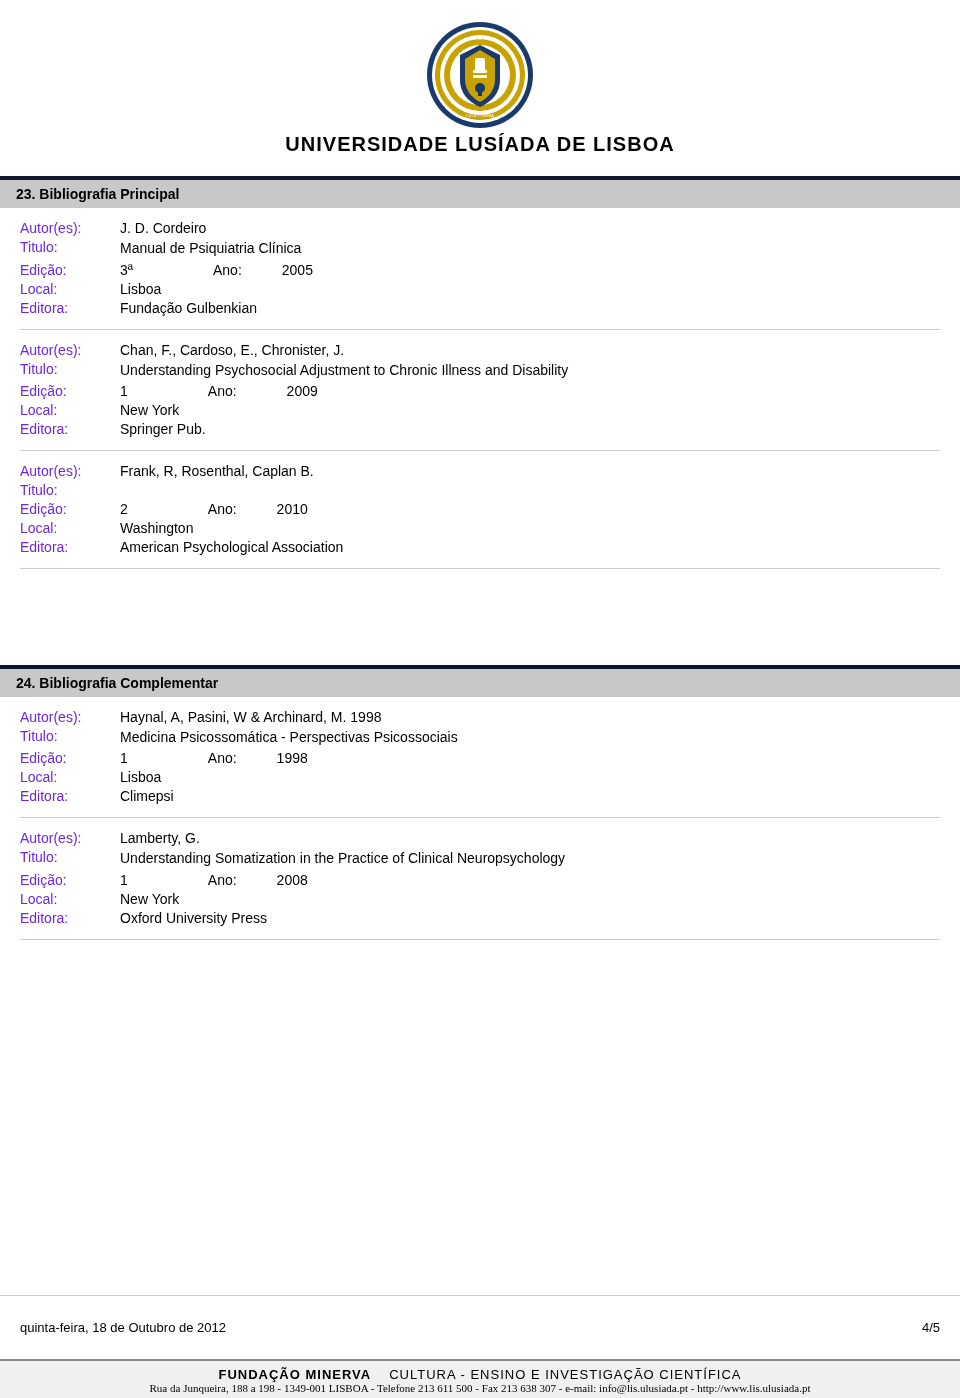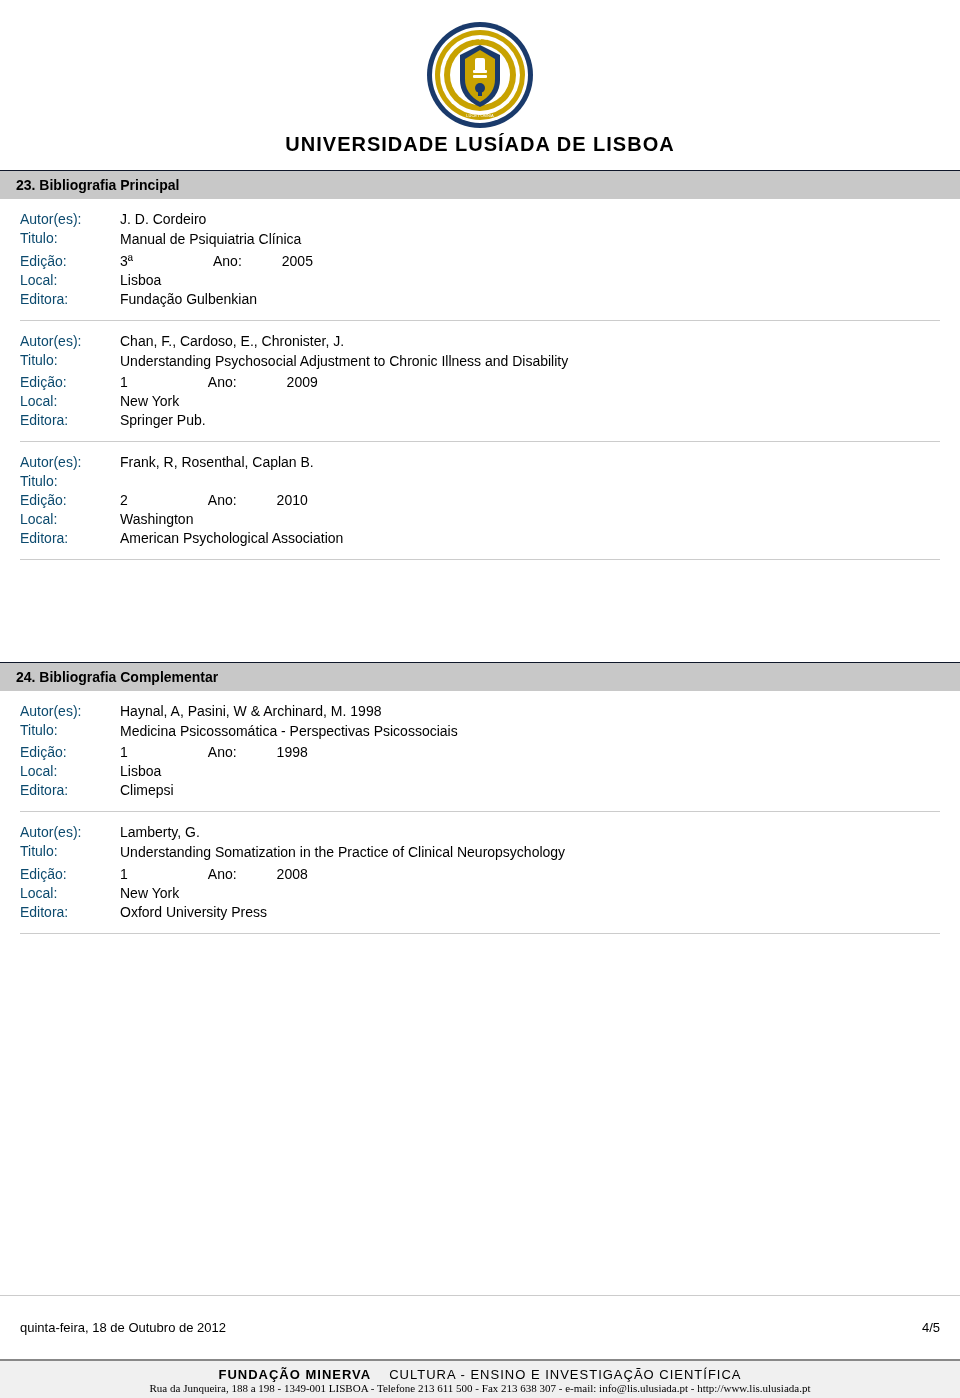--- a/index.html
+++ b/index.html
@@ -19,28 +19,28 @@
       background: #fff;
     }
     .header {
       text-align: center;
       padding: 20px 0 10px 0;
     }
     .university-title {
       font-size: 20px;
       font-weight: bold;
       letter-spacing: 1px;
-      margin-bottom: 4px;
+      margin-bottom: 10px;
     }
     .section-header {
       background: #c8c8c8;
       padding: 6px 16px;
       font-weight: bold;
       font-size: 14px;
-      border-top: 1px solid #0f172a;
+      border-top: 4px solid #0f172a;
     }
     .content-area {
       padding: 0 20px;
       flex: 1;
     }
     .reference-block {
       border-bottom: 1px solid #ccc;
       padding: 12px 0 10px 0;
     }
     .reference-block:last-child {
@@ -48,21 +48,21 @@
     }
     .ref-row {
       display: flex;
       flex-direction: row;
       margin-bottom: 3px;
       align-items: flex-start;
     }
     .ref-label {
       min-width: 100px;
       font-weight: normal;
-      color: #0c4a6e;
+      color: #6d28d9;
       font-size: 14px;
     }
     .ref-value {
       font-size: 14px;
       flex: 1;
     }
     .inline-fields {
       display: flex;
       flex-direction: row;
       flex: 1;

